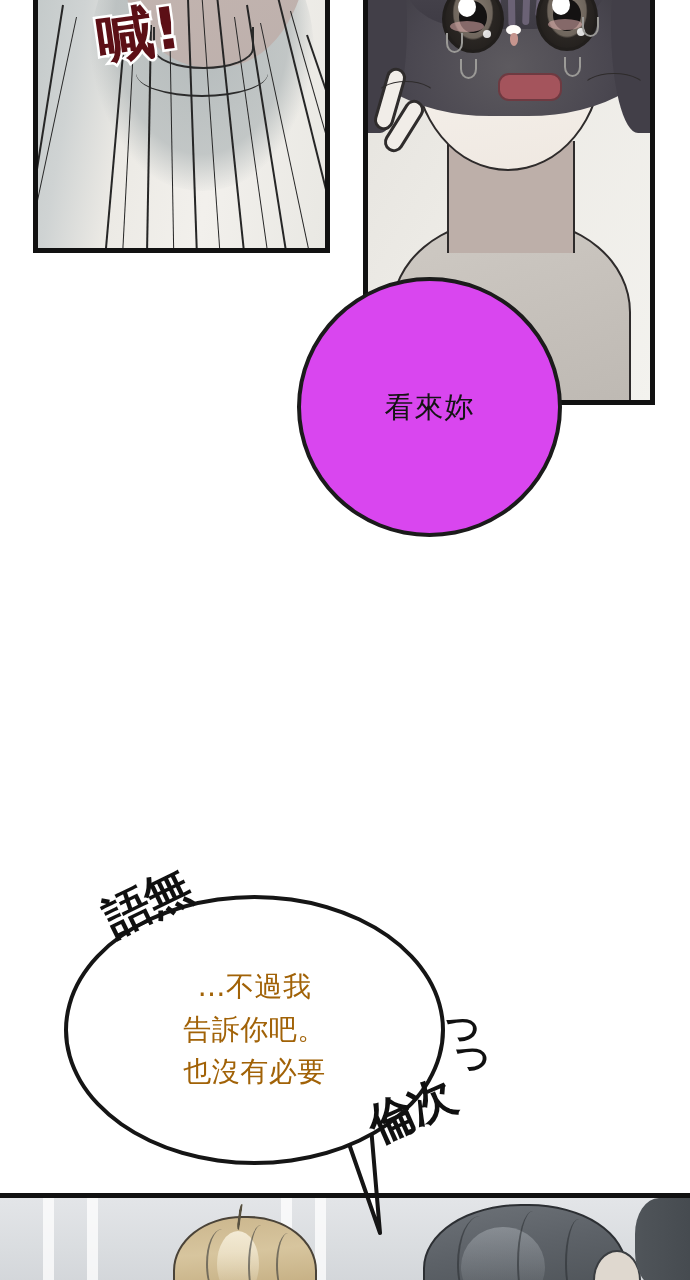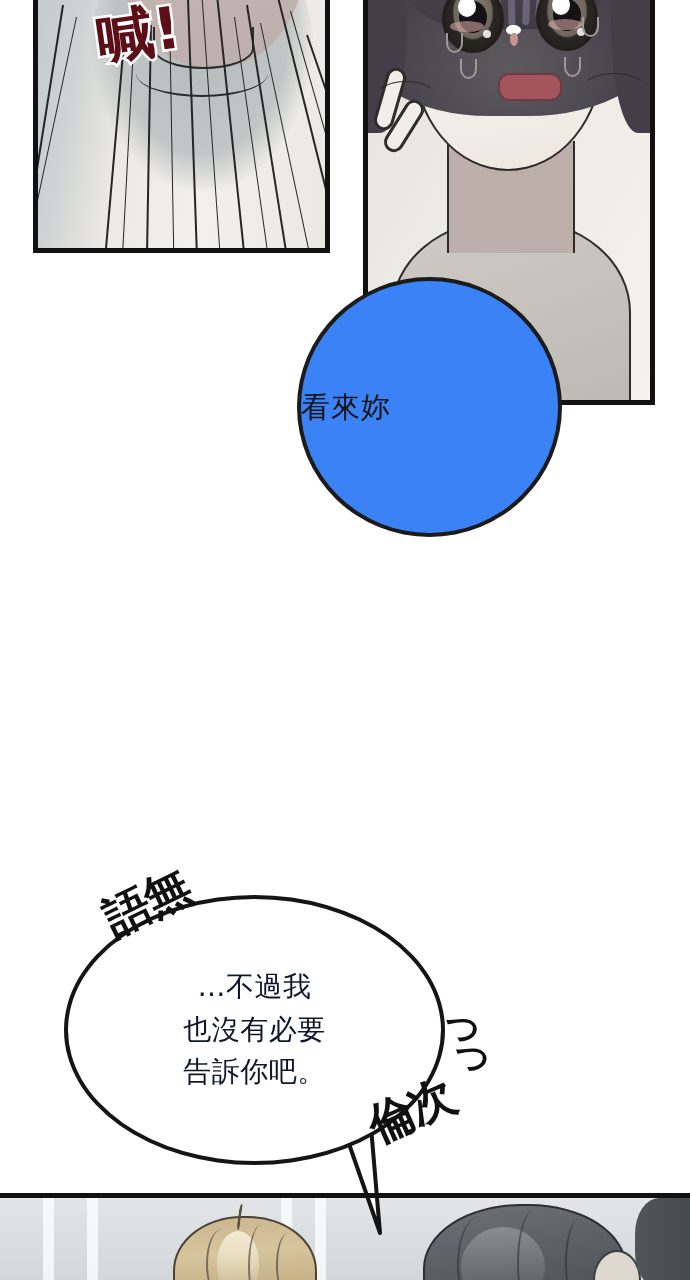--- a/index.html
+++ b/index.html
@@ -60,30 +60,30 @@
   .hairstroke{position:absolute;border:1.5px solid #2e2b2b;border-radius:50%;background:transparent;}
   .finger{position:absolute;border:3px solid #2f2c2c;border-radius:14px;background:#f1ede8;}
   .p2-whitebubble{position:absolute;left:-4%;bottom:-14%;width:70%;height:22%;border-radius:50%;background:#fff;border-top:3px solid #111;}
 
   
   .sfx-scream{position:absolute;font-family:"DejaVu Sans",sans-serif;font-weight:bold;color:#5c0f16;
     -webkit-text-stroke:5px #fff;paint-order:stroke fill;text-shadow:0 0 0 #fff;}
 
   
   #bubble-look{position:absolute;left:297px;top:277px;width:257px;height:252px;
-    border:4px solid #1b1b1b;border-radius:50%;background:#3b82f6;
-    display:flex;flex-direction:column;justify-content:center;}
+    border:4px solid #1b1b1b;border-radius:50%;background:#d946ef;
+    display:flex;flex-direction:column;align-items:center;justify-content:center;}
   #bubble-look .line{font-size:29px;line-height:1.62;color:#141414;letter-spacing:1px;
     font-family:"DejaVu Sans","Liberation Sans",sans-serif;}
 
   
   #bubble-nonotell{position:absolute;left:64px;top:895px;width:373px;height:262px;
     border:4px solid #151515;border-radius:50%;background:#fff;
     display:flex;flex-direction:column;align-items:center;justify-content:center;z-index:4;}
-  #bubble-nonotell .line{font-size:28px;line-height:1.52;color:#0f172a;letter-spacing:.5px;
+  #bubble-nonotell .line{font-size:28px;line-height:1.52;color:#a16207;letter-spacing:.5px;
     font-family:"DejaVu Sans","Liberation Sans",sans-serif;}
 
   
   #bubble-tail{position:absolute;left:318px;top:1105px;width:120px;height:130px;z-index:3;}
 
   
   .sfx-hand{position:absolute;font-family:"DejaVu Serif","Liberation Serif",serif;font-weight:bold;
     color:#101010;white-space:nowrap;z-index:6;}
   #sfx-yuwu{left:103px;top:872px;font-size:46px;transform:rotate(-26deg);letter-spacing:-2px;}
   #sfx-lunci{left:367px;top:1080px;font-size:46px;transform:rotate(-24deg);letter-spacing:-2px;}
@@ -195,22 +195,22 @@
   <div id="bubble-look">
     <div class="line">看來妳</div>
   </div>
 
   <svg id="bubble-tail" viewBox="0 0 120 130">
     <polygon points="4,2 52,10 62,128 30,36" fill="#ffffff" stroke="#151515" stroke-width="4" stroke-linejoin="round"></polygon>
   </svg>
 
   <div id="bubble-nonotell">
     <div class="line">…不過我</div>
+    <div class="line">告訴你吧。</div>
     <div class="line">也沒有必要</div>
-    <div class="line">告訴你吧。</div>
   </div>
 
   <div class="sfx-hand" id="sfx-yuwu">語無</div>
   <div class="sfx-hand" id="sfx-lunci">倫次</div>
   <div class="sfx-hand" id="sfx-tsu">
     <span>つ</span>
     <span>つ</span>
   </div>
 
   <div class="divider-top"></div>

